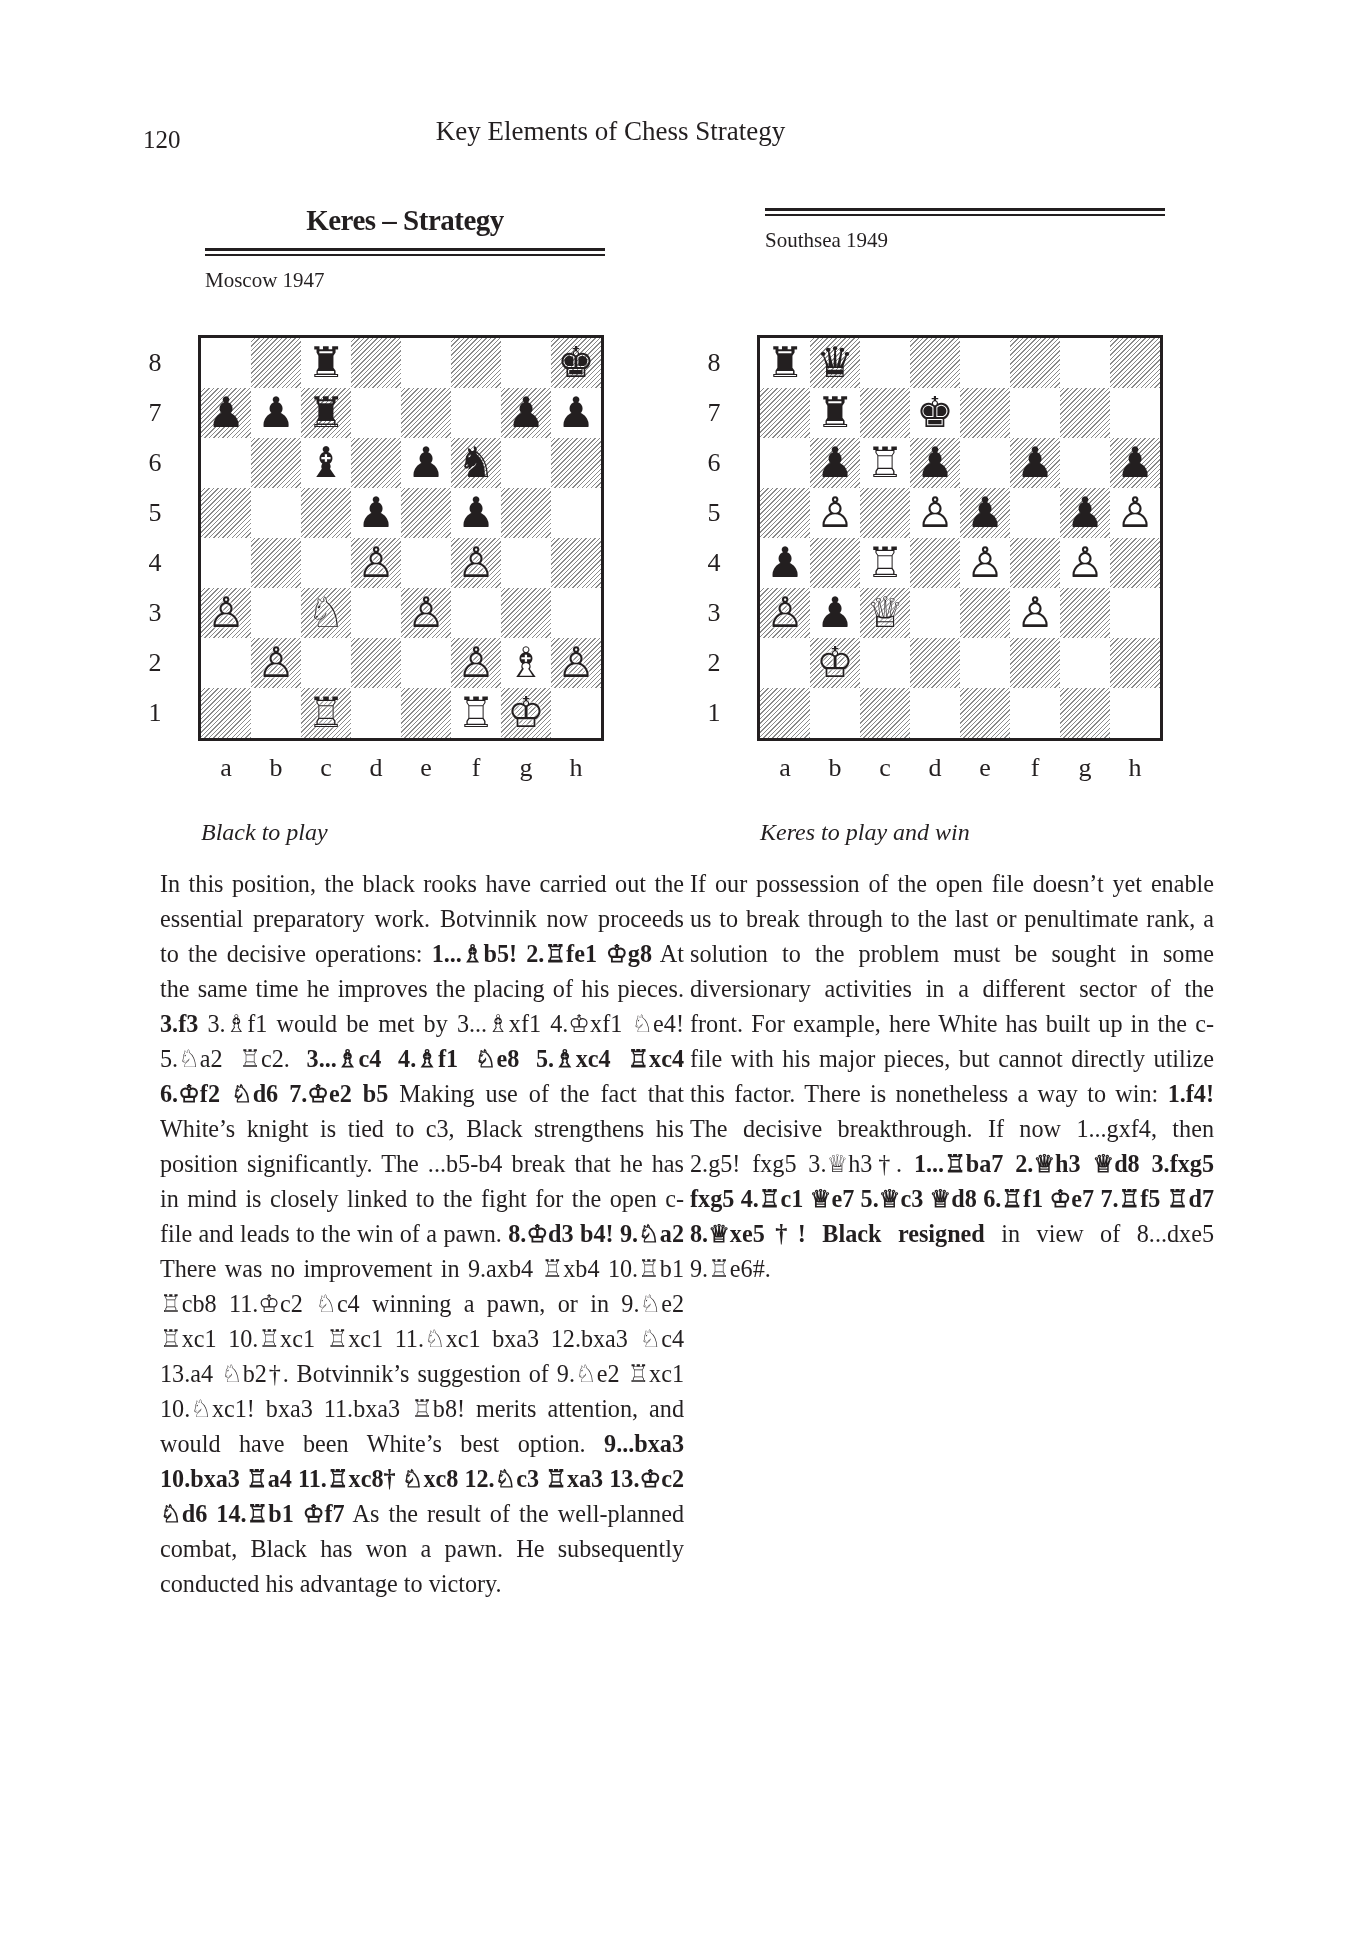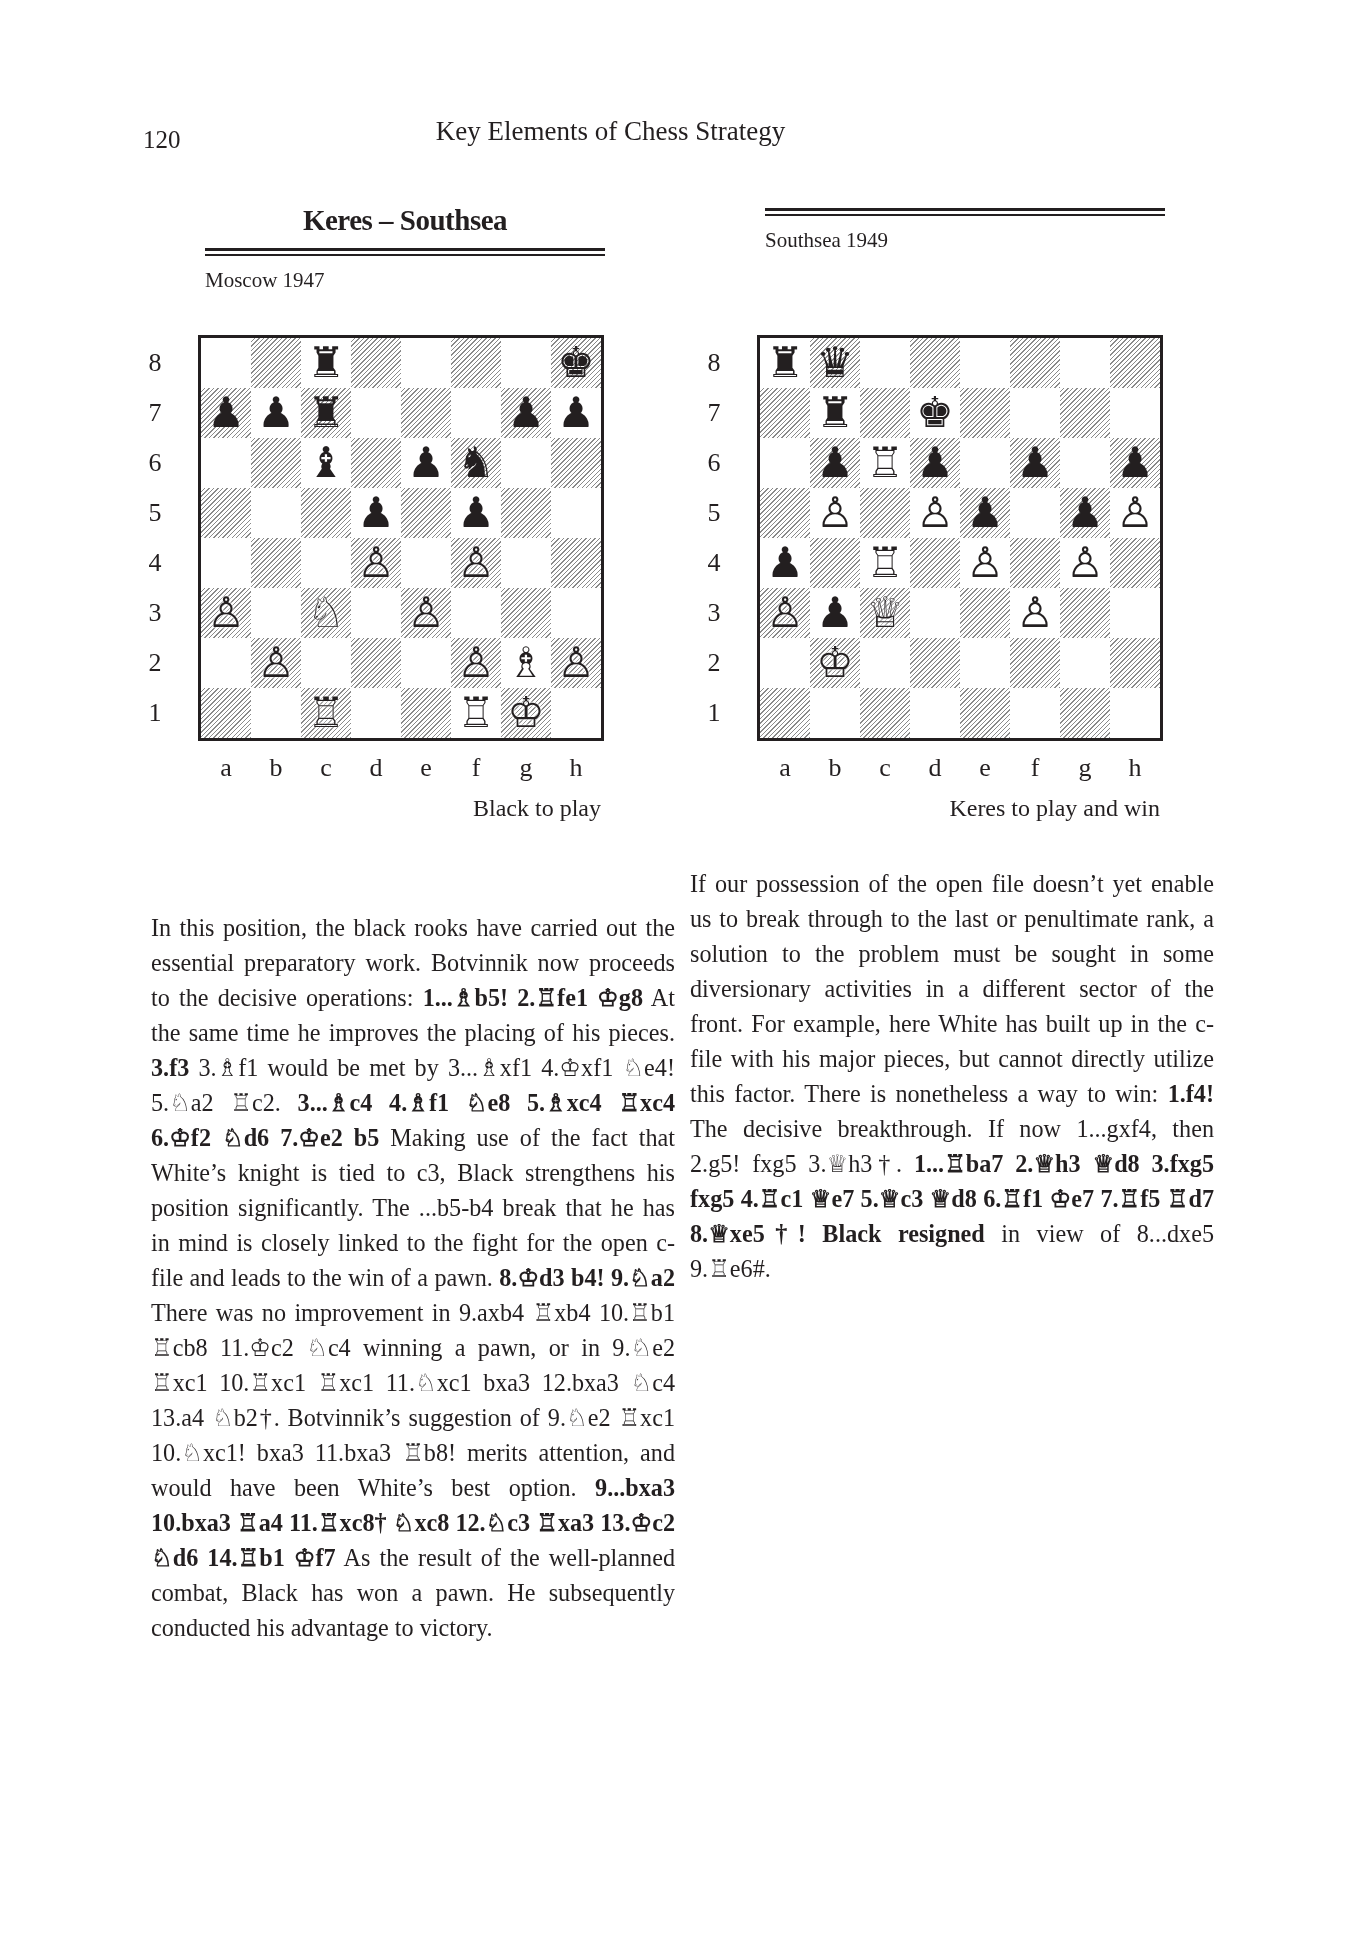--- a/index.html
+++ b/index.html
@@ -20,36 +20,36 @@
   .board { position:relative; width:400px; height:400px; border:3px solid #231f20;
            display:grid; grid-template-columns:repeat(8,50px); grid-template-rows:repeat(8,50px); }
   .sq { width:50px; height:50px; position:relative; display:flex; align-items:center; justify-content:center; font-family:"DejaVu Sans",sans-serif; font-size:42px; line-height:50px; }
   .sq.dark { background: repeating-linear-gradient(135deg, #ffffff 0px, #ffffff 2.2px, #8a8a8a 2.2px, #8a8a8a 3.2px); }
   .sq .pc { background:transparent; position:relative; z-index:1; }
   .sq.dark .pc.w { text-shadow: 0 0 3px #fff, 0 0 3px #fff; }
   .rank-labels { position:absolute; left:-58px; top:3px; width:30px; }
   .rank-labels span { display:block; height:50px; line-height:50px; font-size:26px; text-align:center; }
   .file-labels { position:absolute; left:3px; top:418px; width:400px; display:flex; }
   .file-labels span { width:50px; text-align:center; font-size:26px; }
-  .caption { position:absolute; top:795px; width:400px; text-align:right; font-size:24px; }
+  .caption { position:absolute; top:819px; width:400px; text-align:left; font-style:italic; font-size:24px; }
   .caption.left { left:201px; }
   .caption.right { left:760px; }
   .text-col { position:absolute; top:866px; width:524px; font-size:24.2px; line-height:35px; text-align:justify; }
-  .text-col.left { left:151px;margin-top:44px; }
+  .text-col.left { left:160px; }
   .text-col.right { left:690px; }
   .text-col b { font-weight:bold; }
 </style>
 </head>
 <body>
 
 <div class="page-number">120</div>
 <div class="running-head">Key Elements of Chess Strategy</div>
 
 <div class="game-col left">
-  <div class="game-title">Keres – Southsea</div>
+  <div class="game-title">Keres – Strategy</div>
   <div class="rule"></div>
   <div class="rule thin"></div>
   <div class="event">Moscow 1947</div>
 </div>
 
 <div class="game-col right">
   <div class="rule"></div>
   <div class="rule thin"></div>
   <div class="event">Southsea 1949</div>
 </div>

